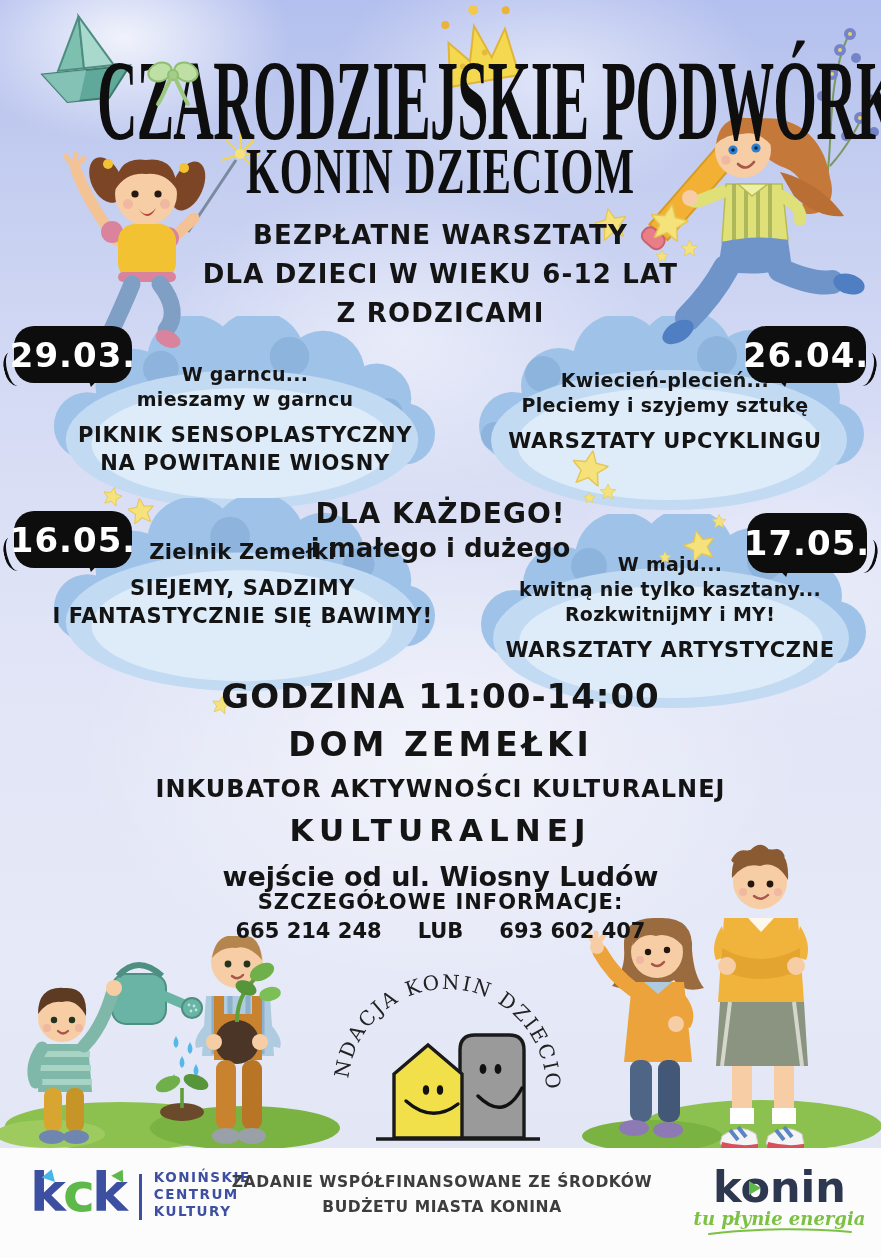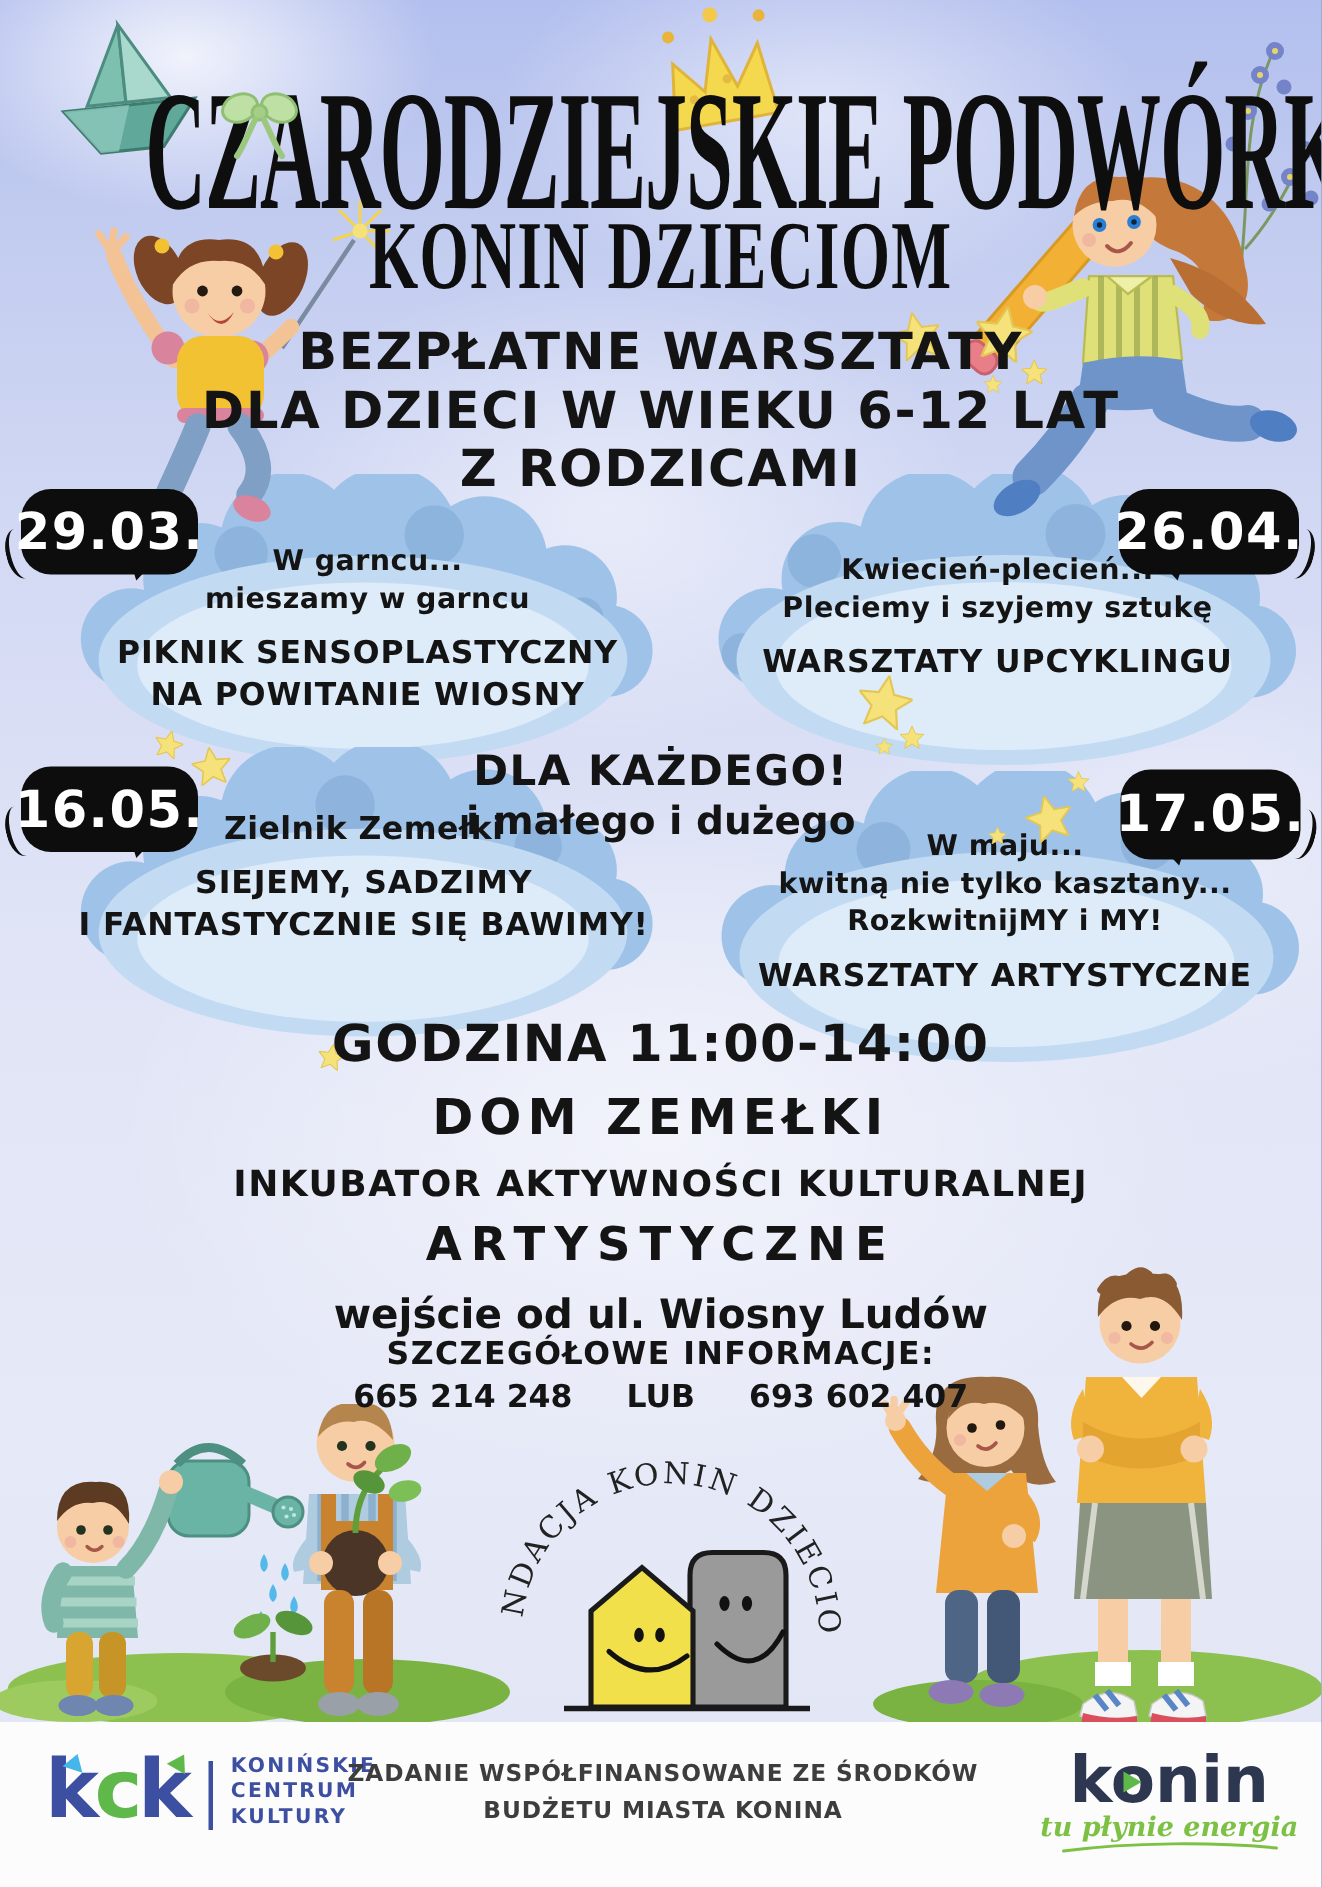--- a/index.html
+++ b/index.html
@@ -18,21 +18,21 @@
   .center{left:0;right:0;text-align:center;}
   
   .display-title{
     font-family:"Liberation Serif",serif;font-weight:700;color:#0e0e0e;
     transform-origin:top center;white-space:nowrap;text-align:center;left:0;right:0;
   }
   .title-main{top:36px;font-size:72px;letter-spacing:-1px;transform:scale(.78,1.58);z-index:6;}
   .title-sub{top:134px;font-size:48px;letter-spacing:1px;transform:scale(.88,1.35);z-index:6;}
   
   .intro{top:216px;z-index:6;}
-  .intro span{display:block;font-size:34px;font-weight:700;letter-spacing:1.2px;line-height:39px;}
+  .intro span{display:block;font-size:26px;font-weight:700;letter-spacing:1.2px;line-height:39px;}
   
   .cloud{z-index:2;}
   .cloud-text{z-index:4;text-align:center;}
   .teaser span{display:block;font-size:19px;font-weight:600;letter-spacing:.3px;line-height:25px;}
   .cloud-title{margin-top:9px;}
   .cloud-title span{display:block;font-size:21px;font-weight:700;letter-spacing:.6px;line-height:28px;white-space:nowrap;}
   
   .badge{
     z-index:7;background:#0d0d0d;color:#fff;border-radius:20px;
     display:flex;align-items:center;justify-content:center;
@@ -327,21 +327,21 @@
 
   <div class="abs center everyone">
     <div class="l1">DLA KAŻDEGO!</div>
     <div class="l2">i małego i dużego</div>
   </div>
 
   <div class="abs center schedule">
     <div class="time">GODZINA 11:00-14:00</div>
     <div class="venue">DOM ZEMEŁKI</div>
     <div class="venue-sub">INKUBATOR AKTYWNOŚCI KULTURALNEJ</div>
-    <div class="place">ARTYSTYCZNE</div>
+    <div class="place">KULTURALNEJ</div>
     <div class="entrance">wejście od ul. Wiosny Ludów</div>
   </div>
 
   <div class="abs center contact">
     <div class="head">SZCZEGÓŁOWE INFORMACJE:</div>
     <div class="row">
       <span>665 214 248</span>
       <span>LUB</span>
       <span>693 602 407</span>
     </div>

